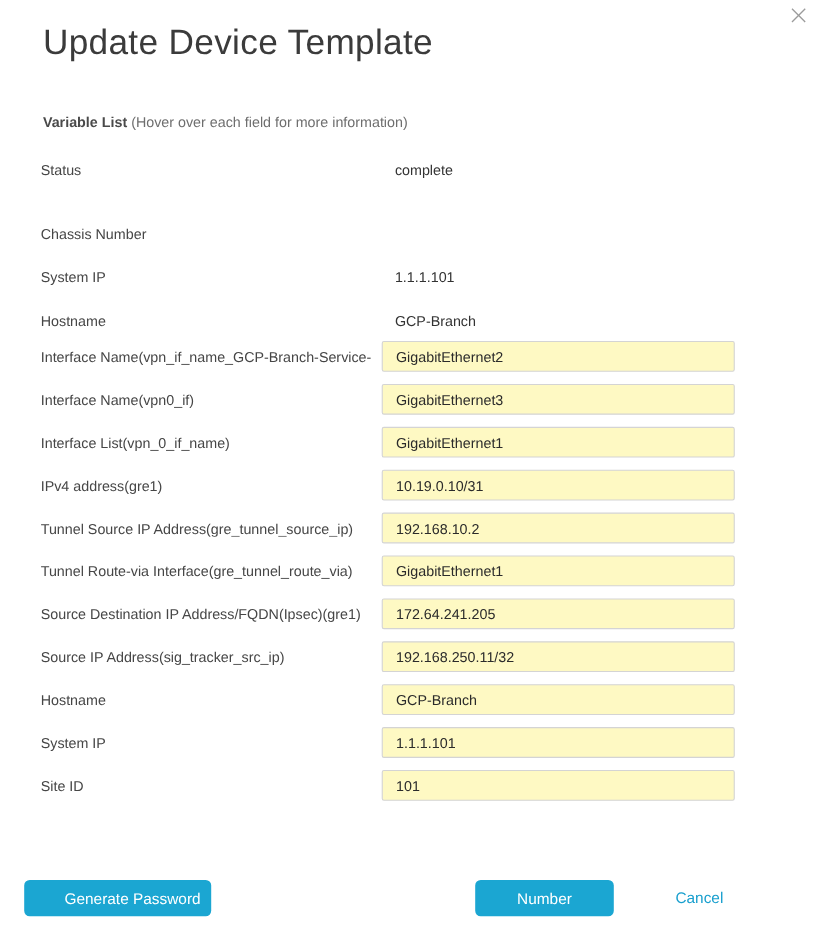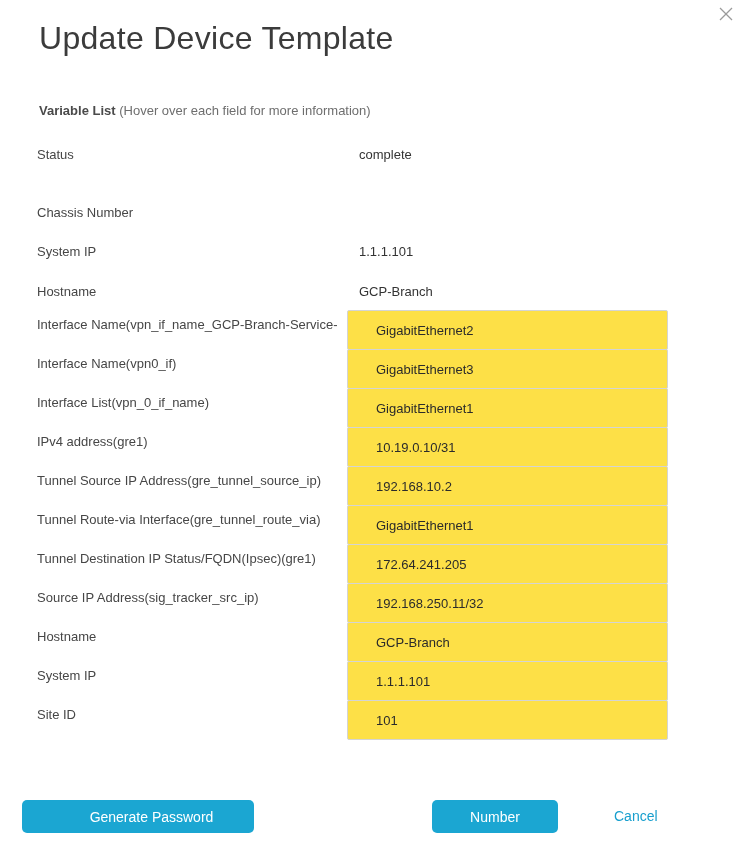--- a/index.html
+++ b/index.html
@@ -56,25 +56,25 @@
   }
   .mt-status  { margin-top: 27px; }
   .mt-chassis { margin-top: 42px; }
   .mt-sysip   { margin-top: 23px; }
   .mt-host    { margin-top: 24px; }
   .mt-inputs  { margin-top: 11px; }
 
   .row-input { height: 28px; margin-bottom: 11px; }
   .control { flex: 1; height: 28px; }
   .text-input {
-    width: 100%; height: 40px;
+    width: 100%; height: 28px;
     border: 1px solid #d4d4d4;
     border-radius: 2px;
-    background: #fde047;
-    padding: 0 28px;
+    background: #fef9c3;
+    padding: 0 12px;
     font-family: "Liberation Sans", sans-serif;
     font-size: 13px;
     color: #2b2b2b;
     outline: none;
   }
 
   .footer {
     position: absolute;
     left: 0; top: 800px;
     width: 752px; height: 34px;
@@ -83,21 +83,21 @@
     position: absolute; top: 0;
     height: 33px;
     border: none;
     border-radius: 5px;
     background: #1ba6d2;
     color: #ffffff;
     font-family: "Liberation Sans", sans-serif;
     font-size: 14px;
     cursor: pointer;
   }
-  .btn-generate { left: 22px; width: 232px; padding-left: 27px; }
+  .btn-generate { left: 22px; width: 170px; padding-left: 27px; }
   .btn-update   { left: 432px; width: 126px; }
   .cancel-link {
     position: absolute; top: 8px; left: 614px;
     font-size: 14px;
     color: #189fce;
     cursor: pointer;
     text-decoration: none;
   }
 </style>
 </head>
@@ -163,21 +163,21 @@
     <div class="label">Tunnel Source IP Address(gre_tunnel_source_ip)</div>
     <div class="control"><input type="text" class="text-input" value="192.168.10.2" style=""></div>
   </div>
 
   <div class="row row-input">
     <div class="label">Tunnel Route-via Interface(gre_tunnel_route_via)</div>
     <div class="control"><input type="text" class="text-input" value="GigabitEthernet1" style=""></div>
   </div>
 
   <div class="row row-input">
-    <div class="label">Tunnel Destination IP Status/FQDN(Ipsec)(gre1)</div>
+    <div class="label">Source Destination IP Address/FQDN(Ipsec)(gre1)</div>
     <div class="control"><input type="text" class="text-input" value="172.64.241.205" style=""></div>
   </div>
 
   <div class="row row-input">
     <div class="label">Source IP Address(sig_tracker_src_ip)</div>
     <div class="control"><input type="text" class="text-input" value="192.168.250.11/32" style=""></div>
   </div>
 
   <div class="row row-input">
     <div class="label">Hostname</div>

